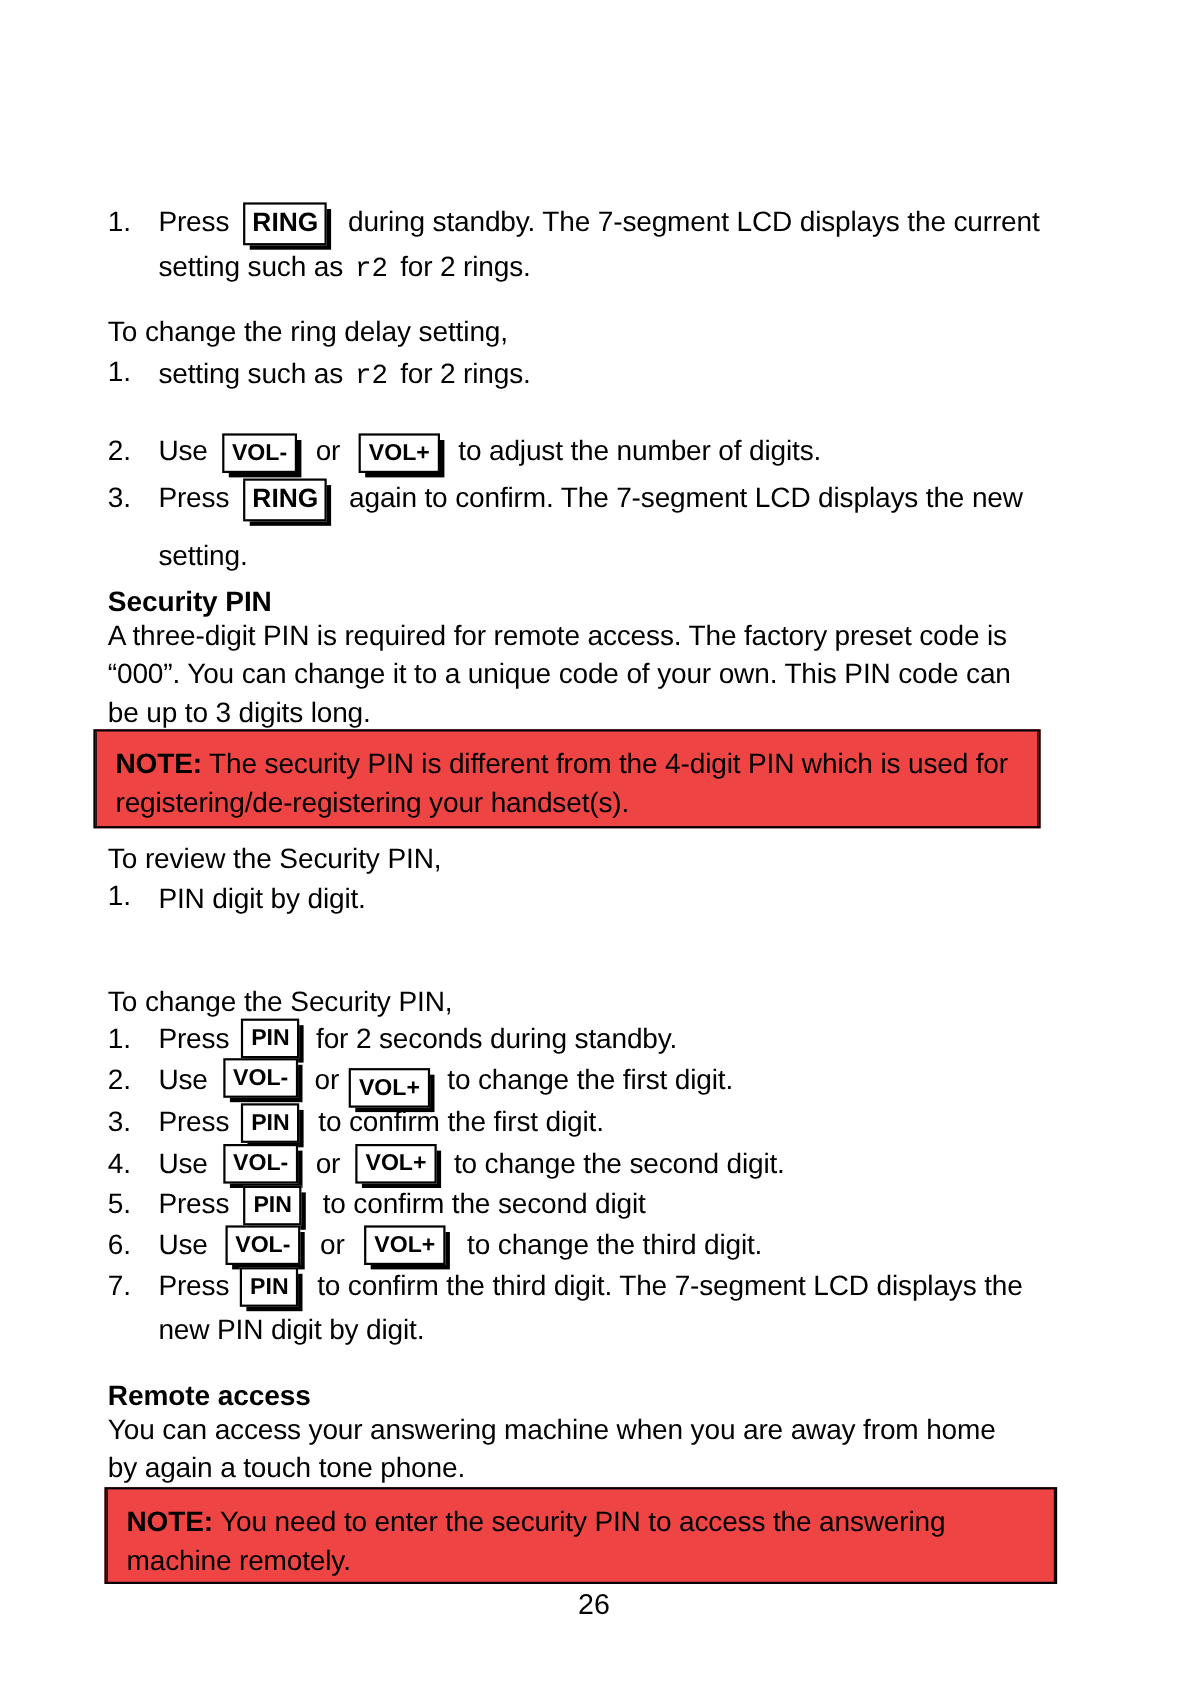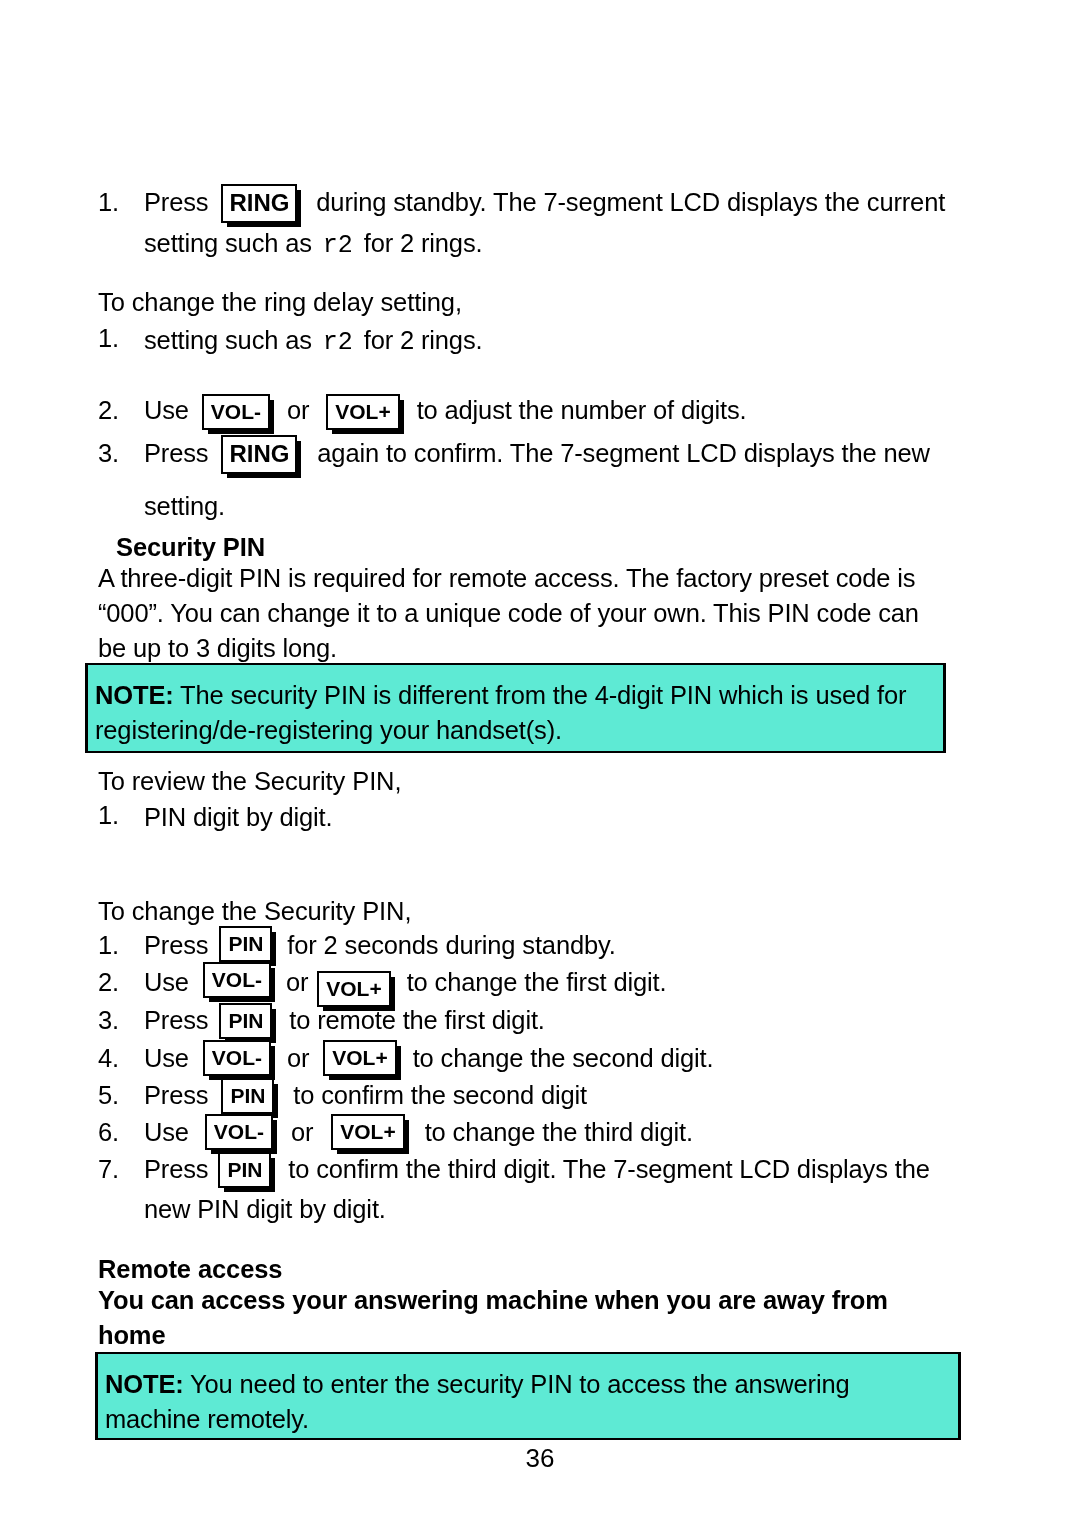--- a/index.html
+++ b/index.html
@@ -87,26 +87,26 @@
     font-family: "Liberation Mono", "DejaVu Sans Mono", monospace;
     font-size: 25px;
     letter-spacing: 0px;
   }
 
   
   .note {
     position: absolute;
     border: 2px solid #000;
     box-shadow: inset 1px 0 0 #000, inset -1px 0 0 #000;
-    background: #5eead4;
+    background: #ef4444;
     box-sizing: border-box;
     font-size: 25.5px;
     line-height: 35px;
     letter-spacing: -0.15px;
-    padding: 13px 14px 12px 8px;
+    padding: 13px 14px 12px 18px;
   }
   .note b { font-weight: bold; }
 
   
   .page-number {
     position: absolute;
     width: 1080px;
     text-align: center;
     font-size: 26px;
   }
@@ -155,21 +155,21 @@
   <div class="li" style="left:98px; top:435px; width:860px;">
     <span class="num">3.</span>
     <span class="txt">
       <span>Press</span>
       <span class="key key-ring" style="margin:0 13px 0 6px;">RING</span>
       <span>again to confirm. The 7-segment LCD displays the new</span>
     </span>
     <span class="txt" style="display:block; margin-top:14px;">setting.</span>
   </div>
 
-  <div class="heading" style="left:116px; top:532px;">Security PIN</div>
+  <div class="heading" style="left:98px; top:532px;">Security PIN</div>
 
   <div class="body-block" style="left:98px; top:561px; width:862px;">
     <div>A three-digit PIN is required for remote access. The factory preset code is</div>
     <div>“000”. You can change it to a unique code of your own. This PIN code can</div>
     <div>be up to 3 digits long.</div>
   </div>
 
   <div class="note" style="left:85px; top:663px; width:861px; height:90px;">
     <div>
       <b>NOTE:</b><span> The security PIN is different from the 4-digit PIN which is used for</span>
@@ -204,21 +204,21 @@
       <span class="key key-vol" style="margin:0 9px 0 2px; position:relative; top:5px;">VOL+</span>
       <span>to change the first digit.</span>
     </span>
   </div>
 
   <div class="li" style="left:98px; top:1002px; width:860px;">
     <span class="num">3.</span>
     <span class="txt">
       <span>Press</span>
       <span class="key key-pin" style="margin:0 10px 0 4px; position:relative; top:-1px;">PIN</span>
-      <span>to remote the first digit.</span>
+      <span>to confirm the first digit.</span>
     </span>
   </div>
 
   <div class="li" style="left:98px; top:1040px; width:860px;">
     <span class="num">4.</span>
     <span class="txt">
       <span>Use</span>
       <span class="key key-vol" style="margin:0 9px 0 7px; position:relative; top:-2px;">VOL-</span>
       <span>or</span>
       <span class="key key-vol" style="margin:0 9px 0 7px; position:relative; top:-2px;">VOL+</span>
@@ -251,27 +251,27 @@
     <span class="txt">
       <span>Press</span>
       <span class="key key-pin" style="margin:0 10px 0 3px; position:relative; top:-1px;">PIN</span>
       <span>to confirm the third digit. The 7-segment LCD displays the</span>
     </span>
     <span class="txt" style="display:block; margin-top:2px;">new PIN digit by digit.</span>
   </div>
 
   <div class="heading" style="left:98px; top:1254px;">Remote access</div>
 
-  <div class="body-block" style="left:98px; top:1283px; width:862px;font-weight:bold;">
+  <div class="body-block" style="left:98px; top:1283px; width:862px;">
     <div>You can access your answering machine when you are away from home</div>
     <div>by again a touch tone phone.</div>
   </div>
 
   <div class="note" style="left:95px; top:1352px; width:866px; height:88px;">
     <div>
       <b>NOTE:</b><span> You need to enter the security PIN to access the answering</span>
     </div>
     <div>machine remotely.</div>
   </div>
 
-  <div class="page-number" style="left:0; top:1443px;">36</div>
+  <div class="page-number" style="left:0; top:1443px;">26</div>
 
 </div>
 
 </body></html>

